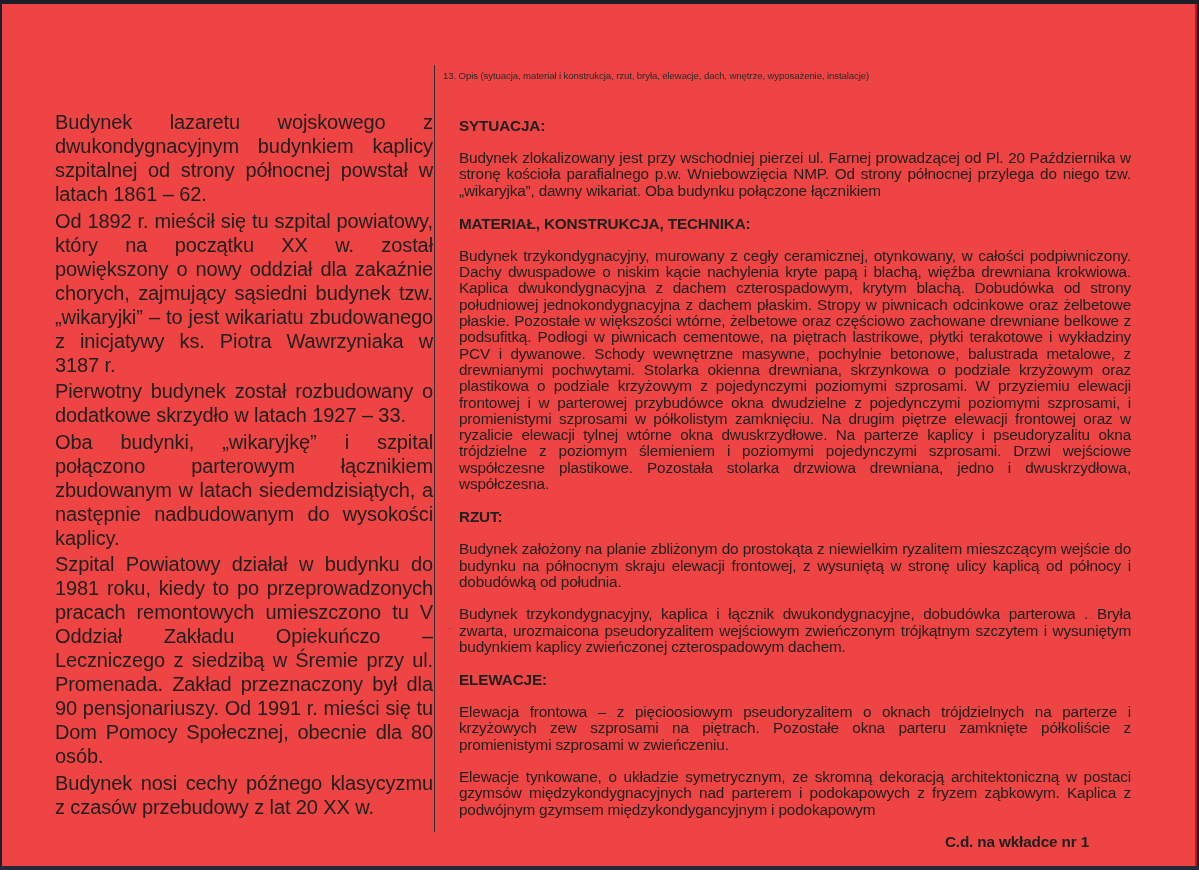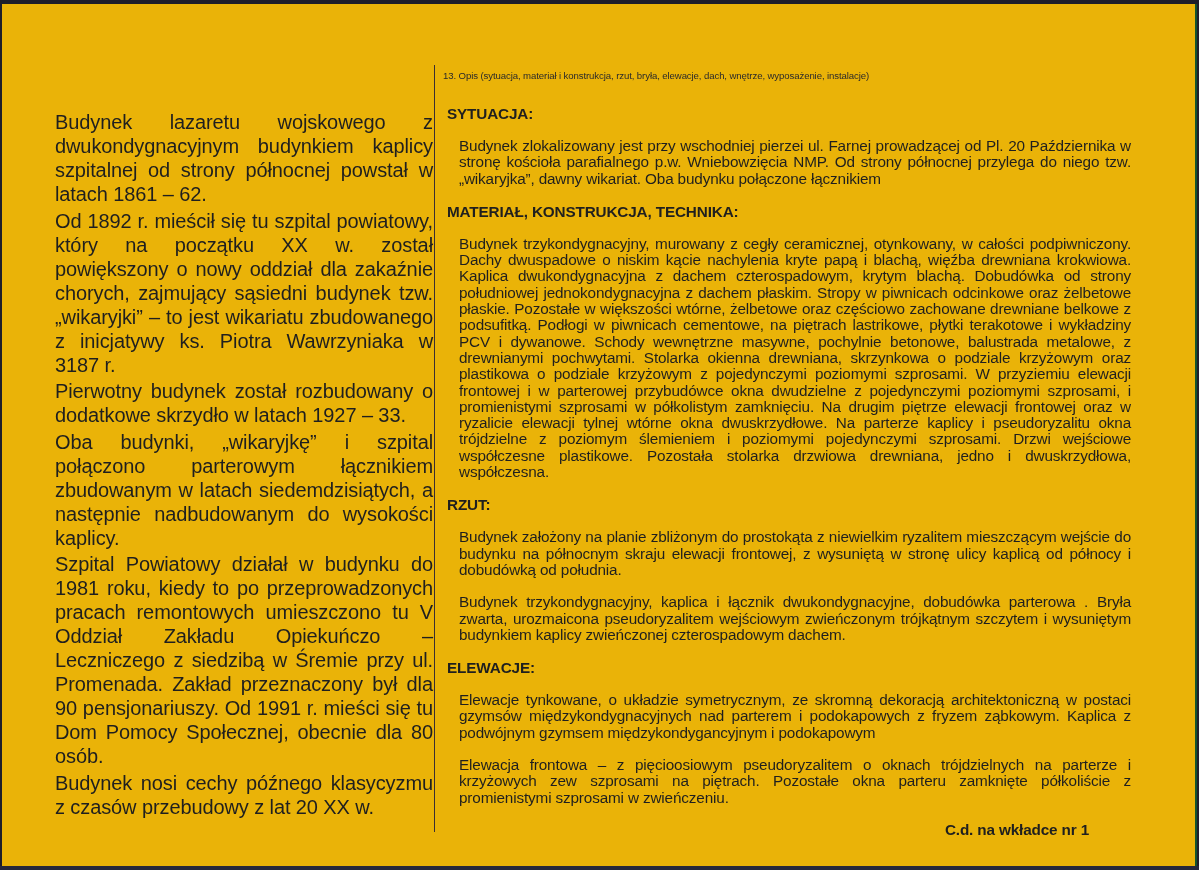--- a/index.html
+++ b/index.html
@@ -5,23 +5,23 @@
   html, body { margin: 0; padding: 0; }
   body {
     width: 1199px; height: 870px; overflow: hidden;
     background: #1e1e2a;
     font-family: "Liberation Sans", sans-serif;
     color: #1f1f1f;
   }
   .page {
     position: absolute; left: 2px; top: 4px;
     width: 1195px; height: 862px;
-    background: #eab308;
+    background: #ef4444;
     box-sizing: border-box;
-    border-right: 2px solid #14532d;
+    border-right: 2px solid #b91c1c;
   }
   .frame-bottom {
     position: absolute; left: 0; top: 866px; width: 1199px; height: 4px; background: #26283a;
   }
   .divider {
     position: absolute; left: 432px; top: 61px; width: 1px; height: 767px; background: #3a2e33;
   }
   .header-line {
     position: absolute; left: 441px; top: 66px;
     font-size: 9.6px; letter-spacing: -0.1px; white-space: nowrap;
@@ -32,21 +32,21 @@
     font-size: 20px; line-height: 24px; text-align: justify;
     letter-spacing: -0.1px;
   }
   .left-col p { margin: 0 0 2.5px 0; }
   .right-col {
     position: absolute; left: 441px; top: 97px; width: 704px;
     font-size: 15.3px; line-height: 16.3px; text-align: justify;
     letter-spacing: -0.15px;
   }
   .right-col .sec-title {
-    font-weight: bold; margin: 4px; line-height: 17px; font-size: 15.3px;
+    font-weight: bold; margin: 16px; line-height: 17px; font-size: 15.3px;
   }
   .right-col p { margin: 16px; }
   .cont-row { display: flex; justify-content: space-between; }
   .cont-row .cont-note { margin-right: 58px; font-weight: bold; }
 </style>
 </head>
 <body>
 
 <div class="page">
   <div class="header-line">13. Opis (sytuacja, materiał i konstrukcja, rzut, bryła, elewacje, dach, wnętrze, wyposażenie, instalacje)</div>
@@ -67,21 +67,21 @@
 
     <div class="sec-title">MATERIAŁ, KONSTRUKCJA, TECHNIKA:</div>
     <p>Budynek trzykondygnacyjny, murowany z cegły ceramicznej, otynkowany, w całości podpiwniczony. Dachy dwuspadowe o niskim kącie nachylenia kryte papą i blachą, więźba drewniana krokwiowa. Kaplica dwukondygnacyjna z dachem czterospadowym, krytym blachą. Dobudówka od strony południowej jednokondygnacyjna z dachem płaskim. Stropy w piwnicach odcinkowe oraz żelbetowe płaskie. Pozostałe w większości wtórne, żelbetowe oraz częściowo zachowane drewniane belkowe z podsufitką. Podłogi w piwnicach cementowe, na piętrach lastrikowe, płytki terakotowe i wykładziny PCV i dywanowe. Schody wewnętrzne masywne, pochylnie betonowe, balustrada metalowe, z drewnianymi pochwytami.  Stolarka okienna drewniana, skrzynkowa o podziale krzyżowym oraz plastikowa o podziale krzyżowym z pojedynczymi poziomymi szprosami. W przyziemiu elewacji frontowej i w parterowej przybudówce okna dwudzielne z pojedynczymi poziomymi szprosami, i promienistymi szprosami w półkolistym zamknięciu. Na drugim piętrze elewacji frontowej oraz w ryzalicie elewacji tylnej wtórne okna dwuskrzydłowe. Na parterze kaplicy i pseudoryzalitu okna trójdzielne z poziomym ślemieniem i poziomymi pojedynczymi szprosami. Drzwi wejściowe współczesne plastikowe. Pozostała stolarka drzwiowa drewniana, jedno i dwuskrzydłowa, współczesna.</p>
 
     <div class="sec-title">RZUT:</div>
     <p>Budynek założony na planie zbliżonym do prostokąta z niewielkim ryzalitem mieszczącym wejście do budynku na północnym skraju elewacji frontowej, z wysuniętą w stronę ulicy kaplicą od północy i dobudówką od południa.</p>
 
     <p>Budynek trzykondygnacyjny, kaplica i łącznik dwukondygnacyjne, dobudówka parterowa . Bryła zwarta, urozmaicona pseudoryzalitem wejściowym zwieńczonym trójkątnym szczytem i wysuniętym budynkiem kaplicy zwieńczonej czterospadowym dachem.</p>
 
     <div class="sec-title">ELEWACJE:</div>
+    <p>Elewacja frontowa – z pięcioosiowym pseudoryzalitem o oknach trójdzielnych na parterze i krzyżowych zew szprosami na piętrach. Pozostałe okna parteru zamknięte półkoliście z promienistymi szprosami w zwieńczeniu.</p>
     <p>Elewacje tynkowane, o układzie symetrycznym, ze skromną dekoracją architektoniczną w postaci gzymsów międzykondygnacyjnych nad parterem i podokapowych z fryzem ząbkowym. Kaplica z podwójnym gzymsem międzykondygancyjnym i podokapowym</p>
-    <p>Elewacja frontowa – z pięcioosiowym pseudoryzalitem o oknach trójdzielnych na parterze i krzyżowych zew szprosami na piętrach. Pozostałe okna parteru zamknięte półkoliście z promienistymi szprosami w zwieńczeniu.</p>
     <div class="cont-row">
       <span></span>
       <span class="cont-note">C.d. na wkładce nr 1</span>
     </div>
   </div>
 </div>
 <div class="frame-bottom"></div>
 
 </body></html>

